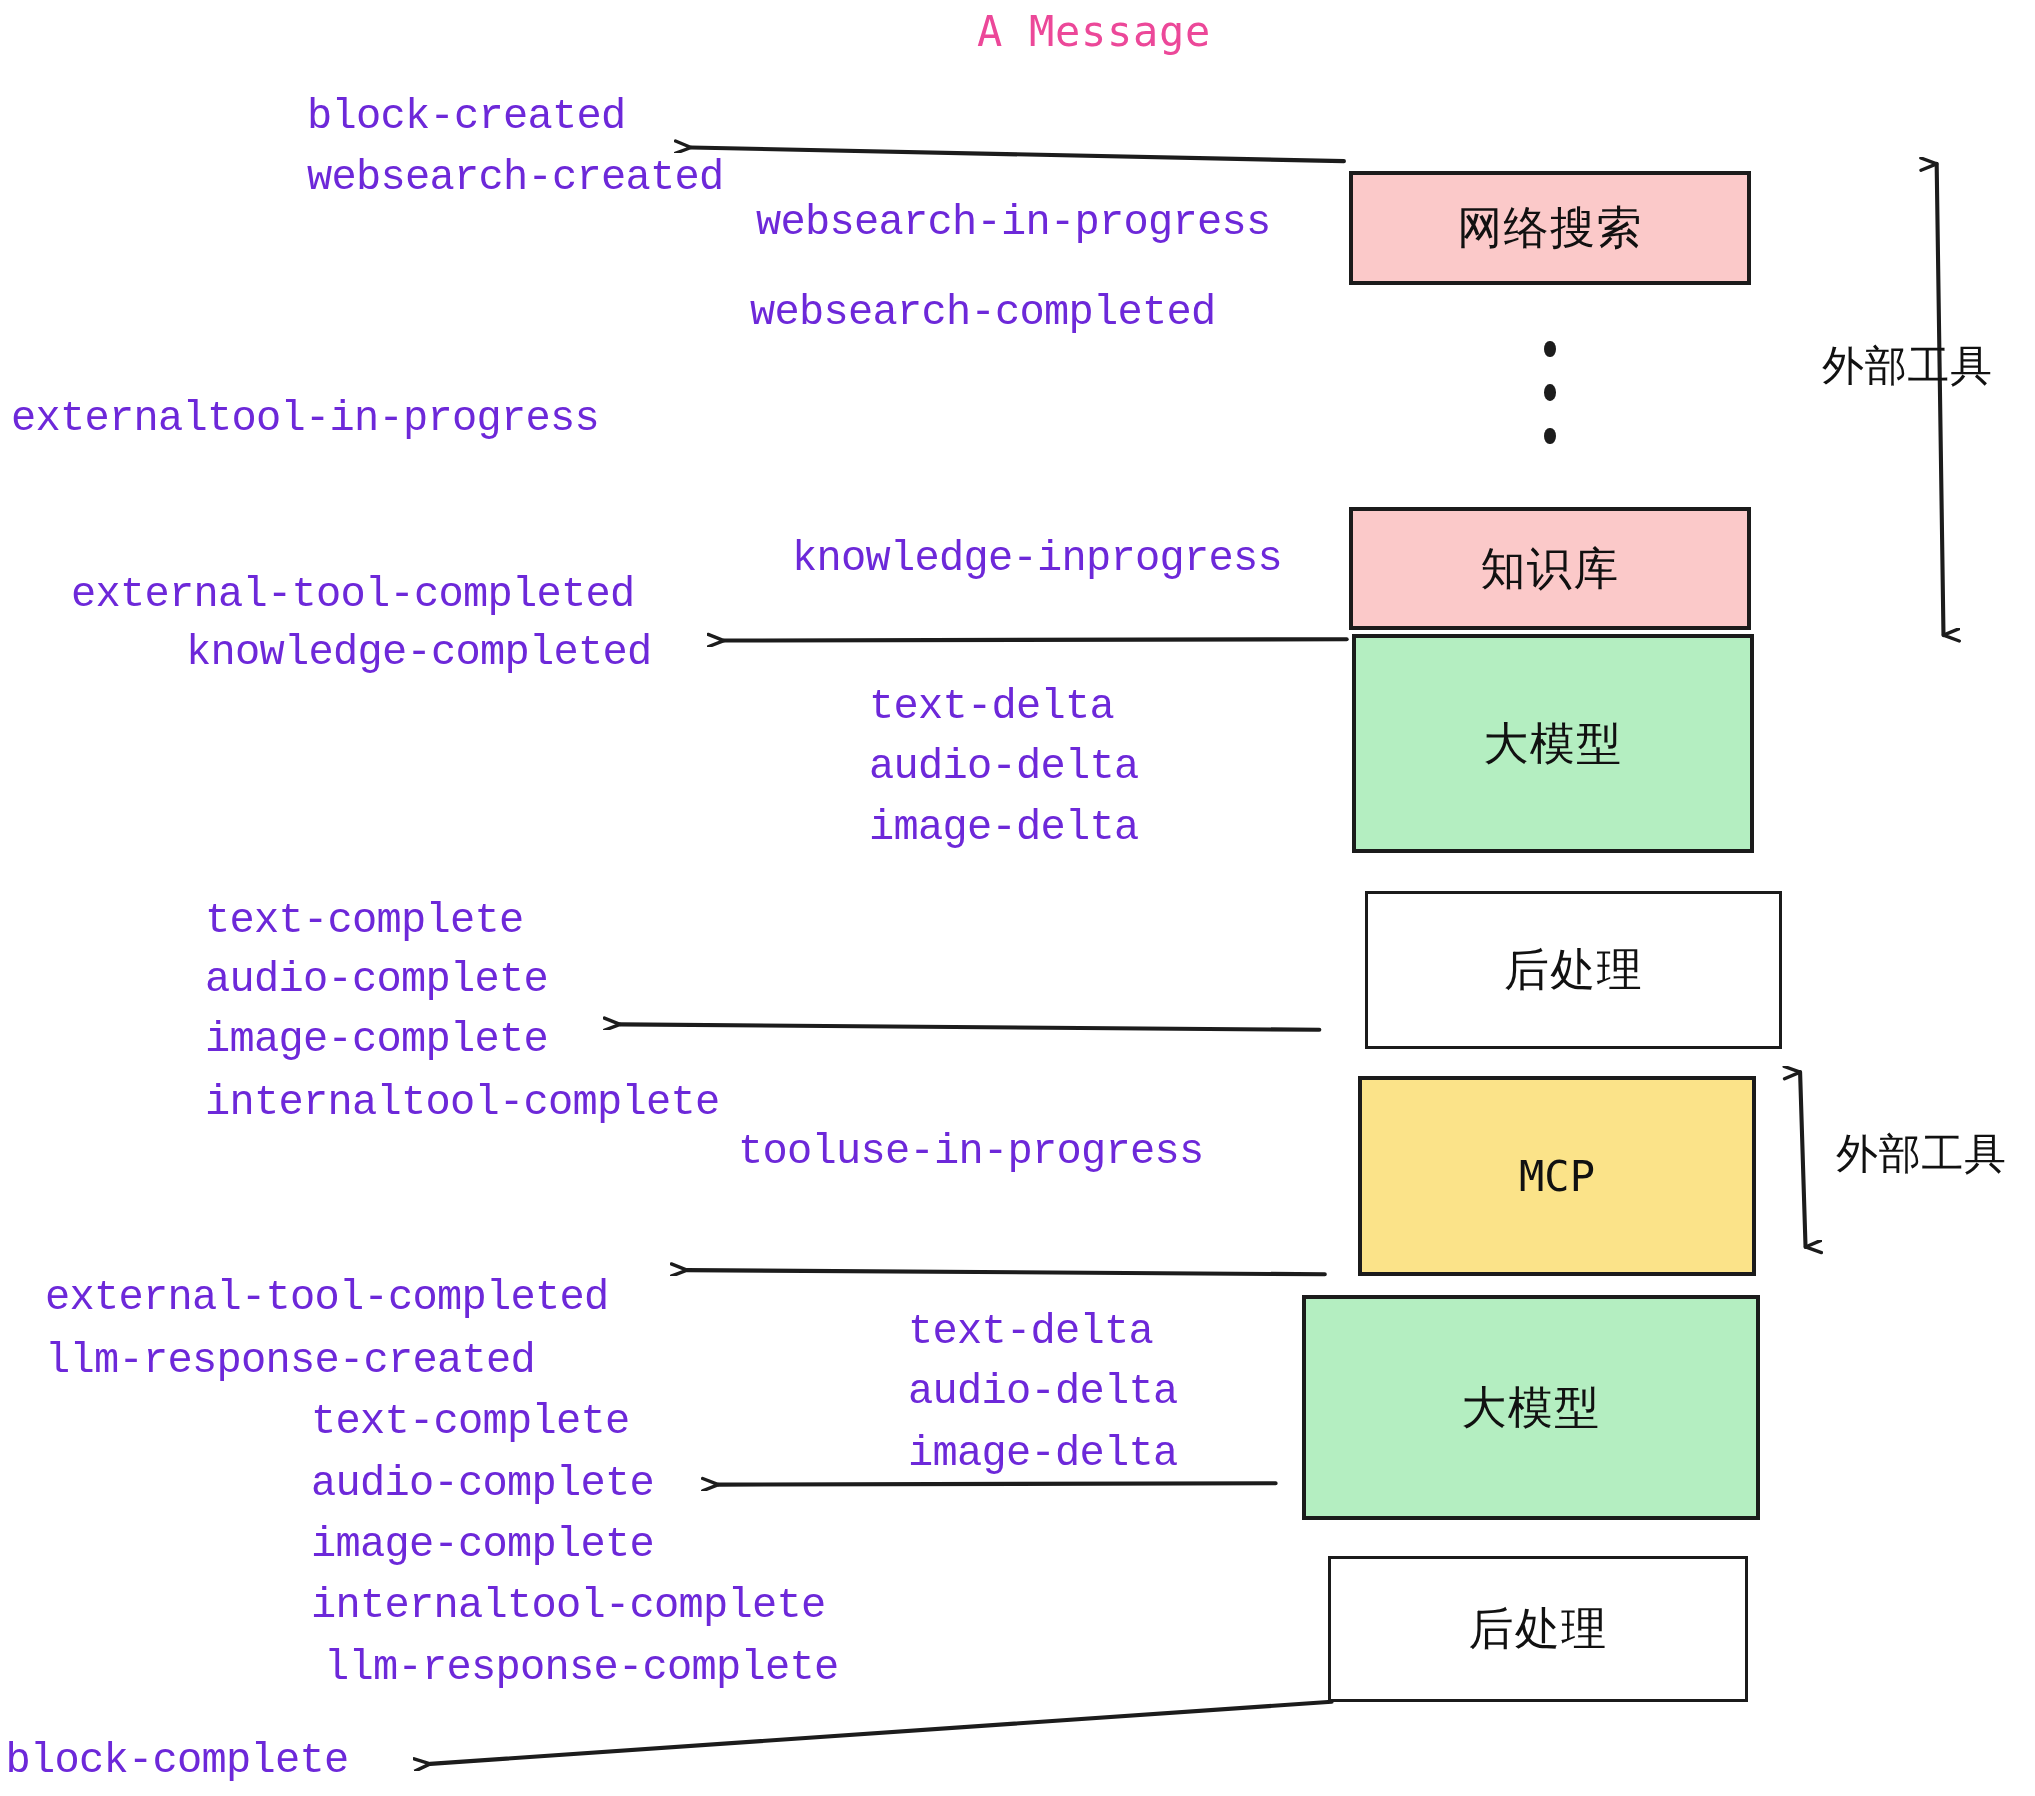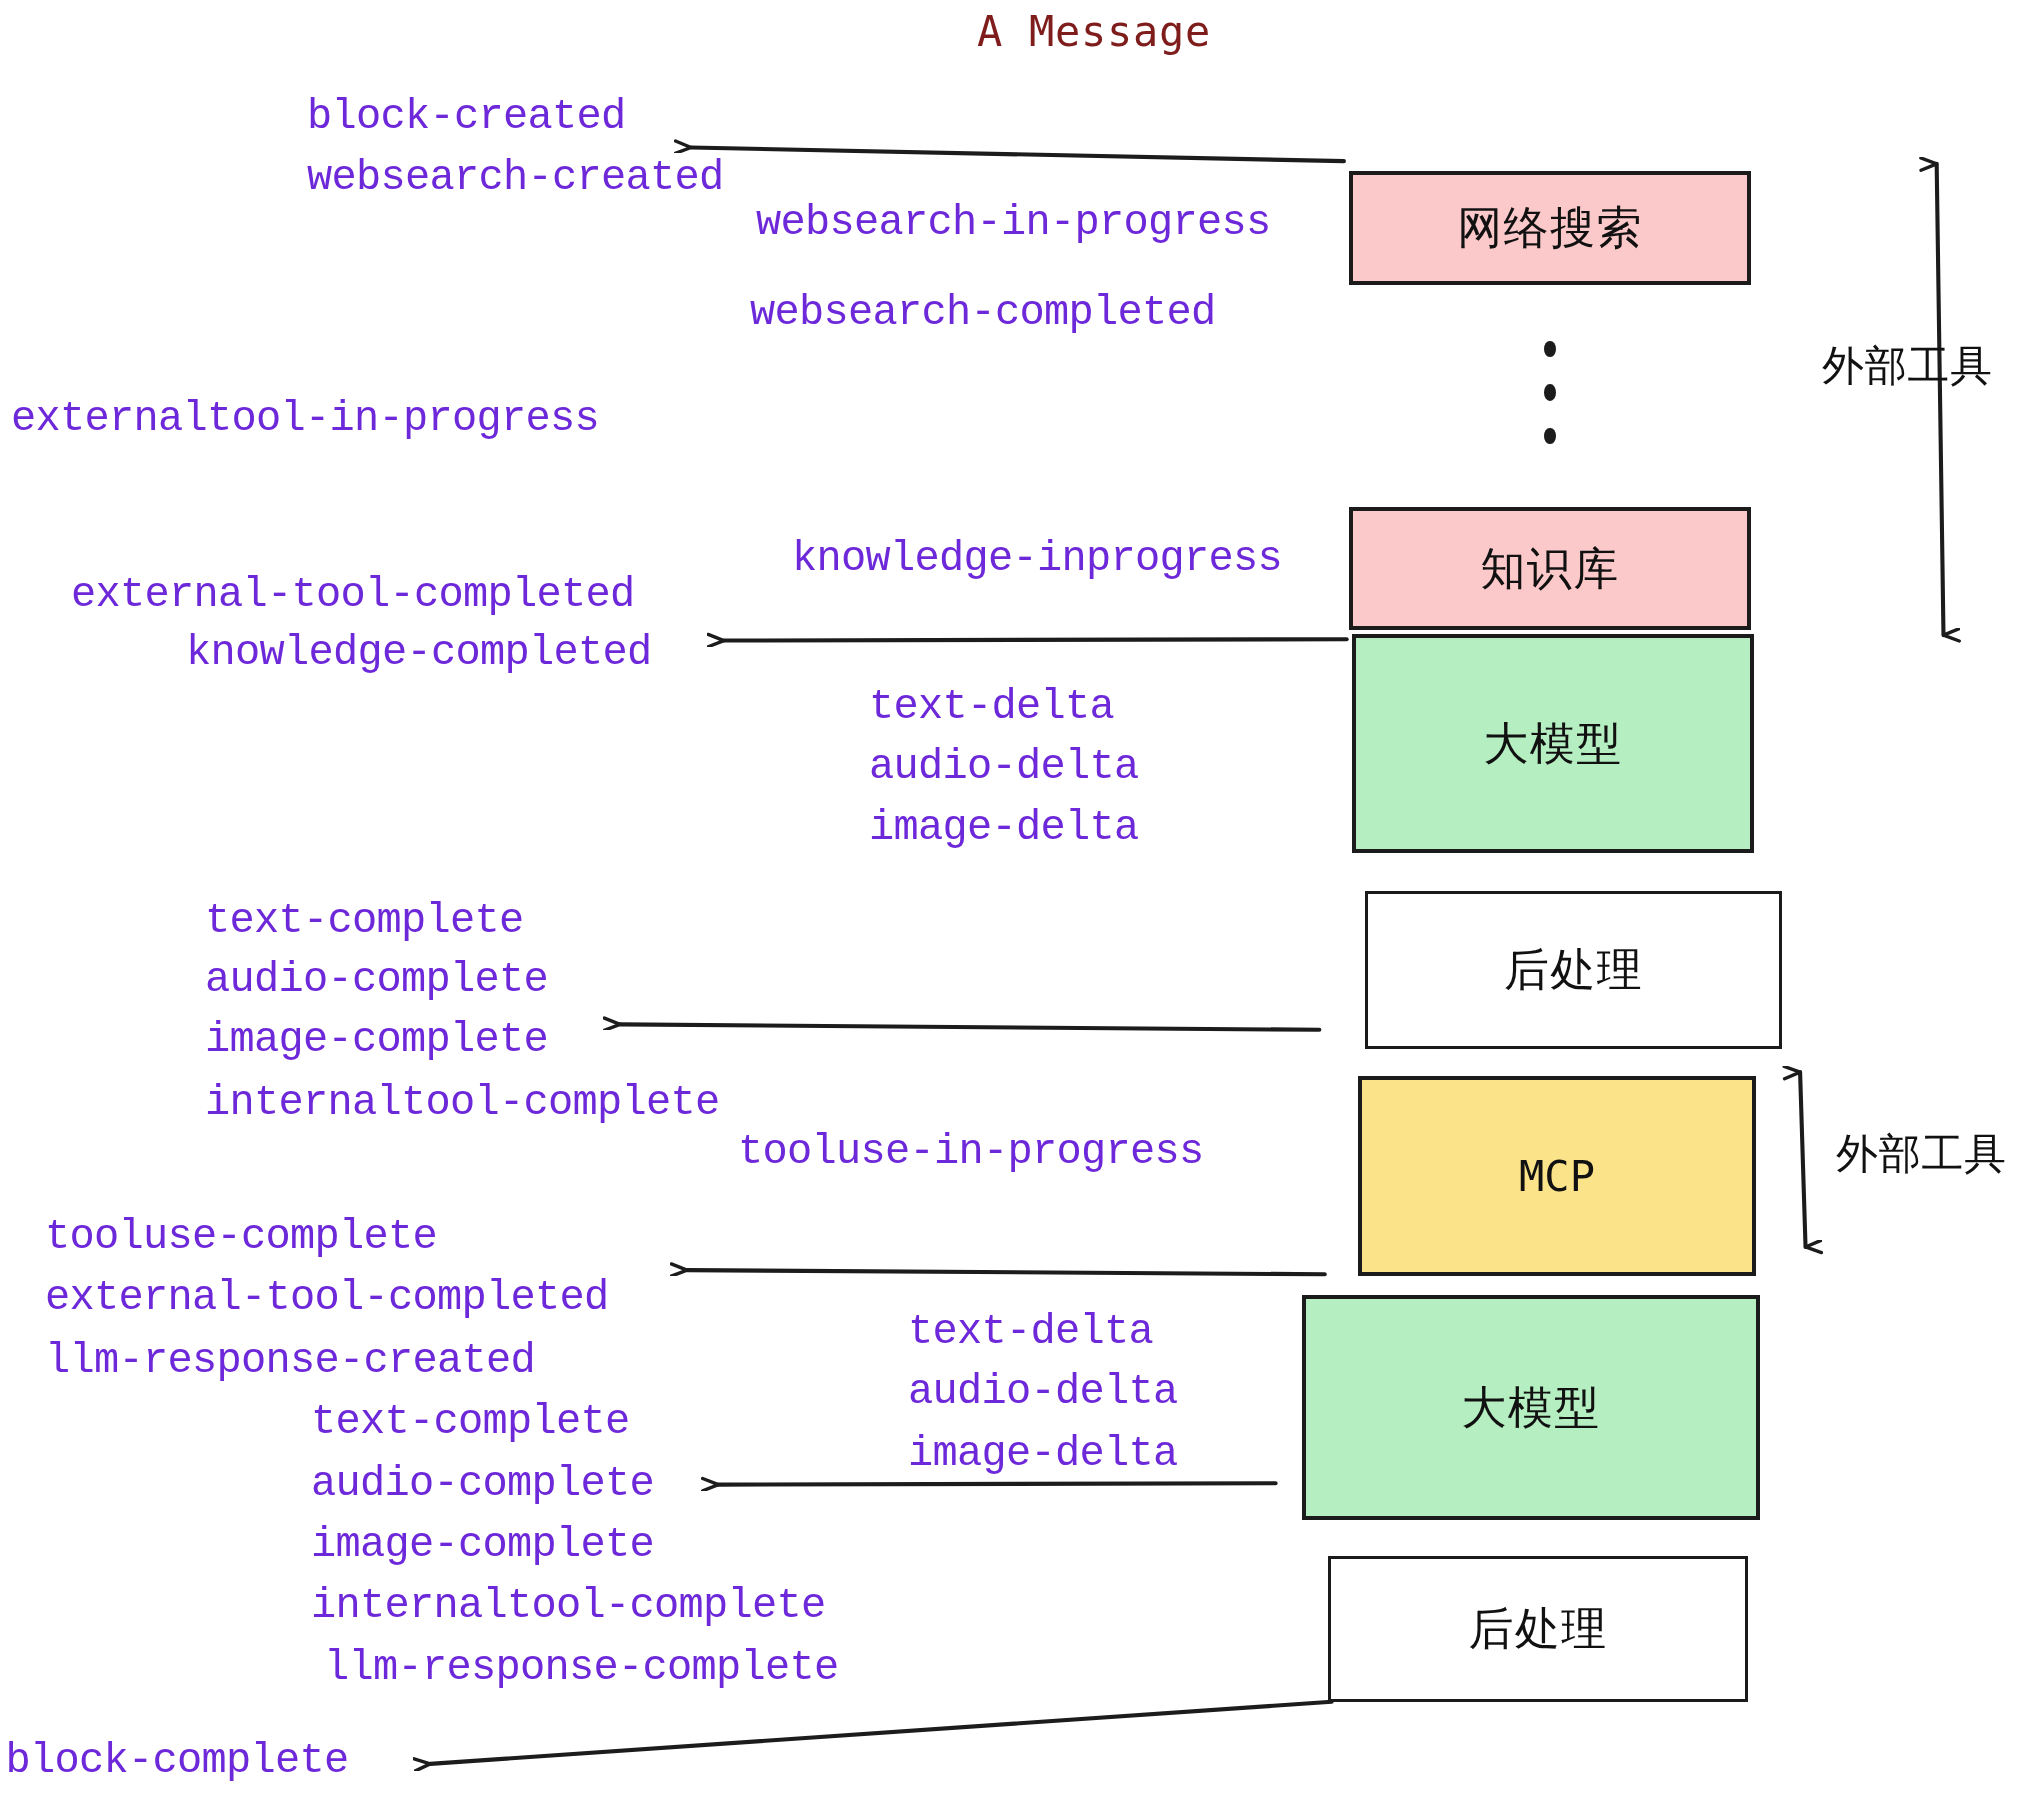--- a/index.html
+++ b/index.html
@@ -14,21 +14,21 @@
     color:#6d28d9;
     white-space:nowrap;
     letter-spacing:-0.7px;
     line-height:1;
   }
 
   .title{
     position:absolute;
     font-family:"DejaVu Sans Mono","Liberation Mono",monospace;
     font-size:42px;
-    color:#7f1d1d;
+    color:#ec4899;
     white-space:nowrap;
     letter-spacing:0.7px;
   }
 
   .box{
     position:absolute;
     box-sizing:border-box;
     border:4.1px solid #1b1b1b;
     display:flex;align-items:center;justify-content:center;
     font-family:"DejaVu Sans","Liberation Sans",sans-serif;
@@ -128,21 +128,20 @@
   <div class="evt" style="left:869px;top:686px;">text-delta</div>
   <div class="evt" style="left:869px;top:746px;">audio-delta</div>
   <div class="evt" style="left:869px;top:807px;">image-delta</div>
 
   <div class="evt" style="left:205px;top:900px;">text-complete</div>
   <div class="evt" style="left:205px;top:959px;">audio-complete</div>
   <div class="evt" style="left:205px;top:1019px;">image-complete</div>
   <div class="evt" style="left:205px;top:1082px;">internaltool-complete</div>
   <div class="evt" style="left:738px;top:1131px;">tooluse-in-progress</div>
 
-  <div class="evt" style="left:45px;top:1216px;">tooluse-complete</div>
   <div class="evt" style="left:45px;top:1277px;">external-tool-completed</div>
   <div class="evt" style="left:45px;top:1340px;">llm-response-created</div>
 
   <div class="evt" style="left:908px;top:1311px;">text-delta</div>
   <div class="evt" style="left:908px;top:1371px;">audio-delta</div>
   <div class="evt" style="left:908px;top:1433px;">image-delta</div>
 
   <div class="evt" style="left:311px;top:1401px;">text-complete</div>
   <div class="evt" style="left:311px;top:1463px;">audio-complete</div>
   <div class="evt" style="left:311px;top:1524px;">image-complete</div>

